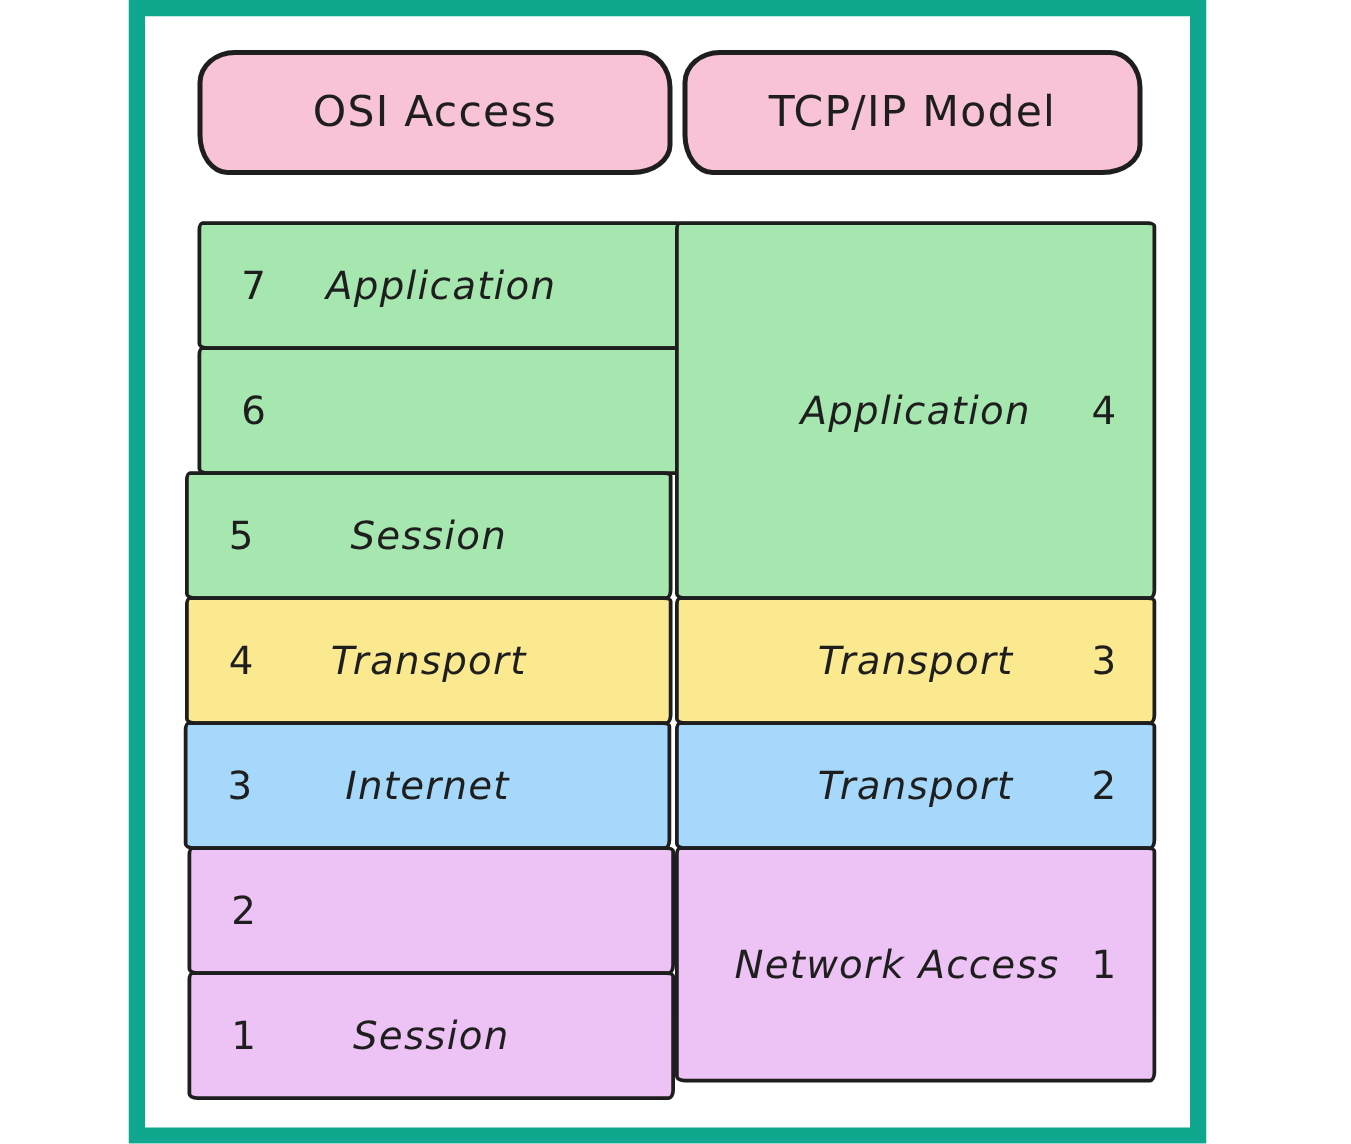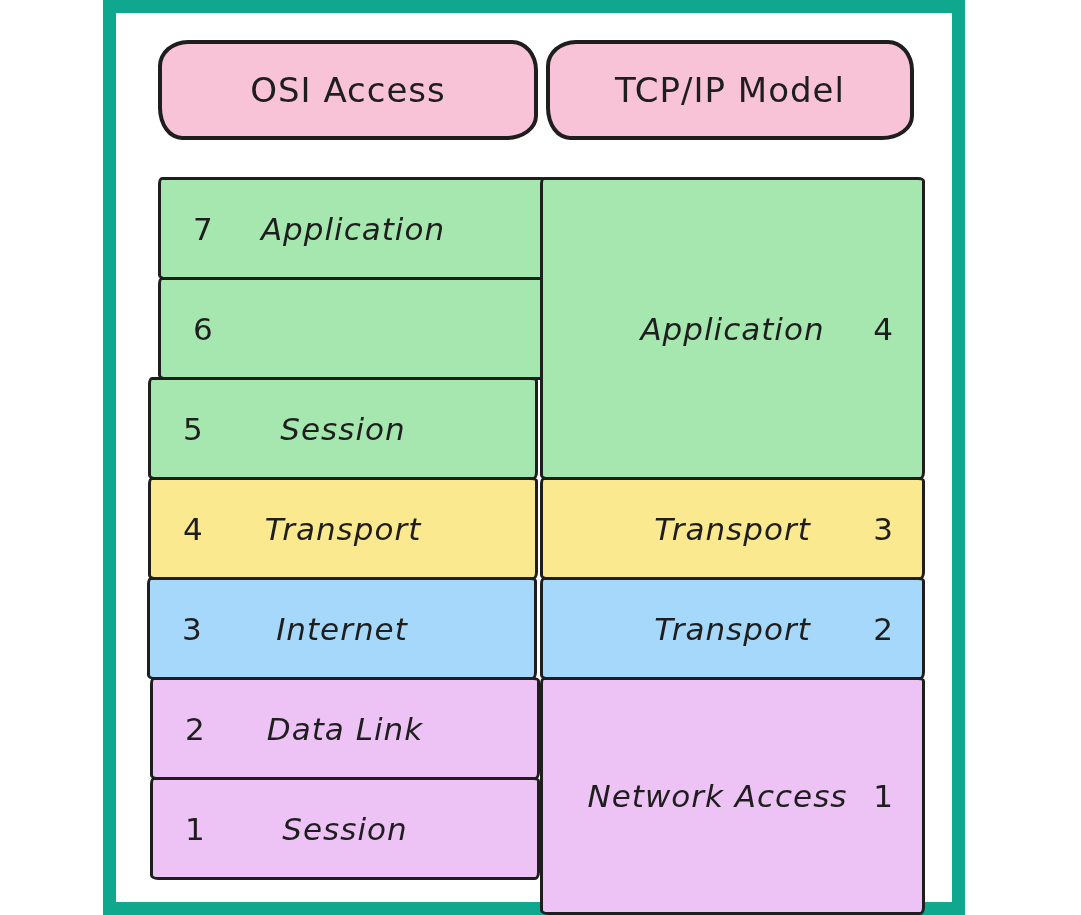--- a/index.html
+++ b/index.html
@@ -69,21 +69,21 @@
   .osi-4 { top: 477px; transform: translateX(-2px); }
   .osi-5 { top: 577px; transform: translateX(-3px); }
   .osi-6 { top: 677px; }
   .osi-7 { top: 777px; }
 
   
   .tcp-layer   { left: 540px; width: 385px; }
   .tcp-1 { top: 177px; height: 303px; }
   .tcp-2 { top: 477px; height: 103px; }
   .tcp-3 { top: 577px; height: 103px; }
-  .tcp-4 { top: 677px; height: 238px; }
+  .tcp-4 { top: 677px; height: 189px; }
 
   .layer .num {
     position: absolute;
     top: 50%;
     transform: translateY(-50%);
     font-size: 31px;
   }
   .osi-layer .num { left: 32px; }
   .tcp-layer .num { right: 28px; }
 
@@ -122,21 +122,20 @@
   <div class="layer osi-layer osi-4 fill-yellow">
     <span class="num">4</span>
     <span class="lbl">Transport</span>
   </div>
   <div class="layer osi-layer osi-5 fill-blue">
     <span class="num">3</span>
     <span class="lbl">Internet</span>
   </div>
   <div class="layer osi-layer osi-6 fill-purple">
     <span class="num">2</span>
-    <span class="lbl">Data Link</span>
   </div>
   <div class="layer osi-layer osi-7 fill-purple">
     <span class="num">1</span>
     <span class="lbl">Session</span>
   </div>
 
   <div class="layer tcp-layer tcp-1 fill-green">
     <span class="lbl">Application</span>
     <span class="num">4</span>
   </div>

